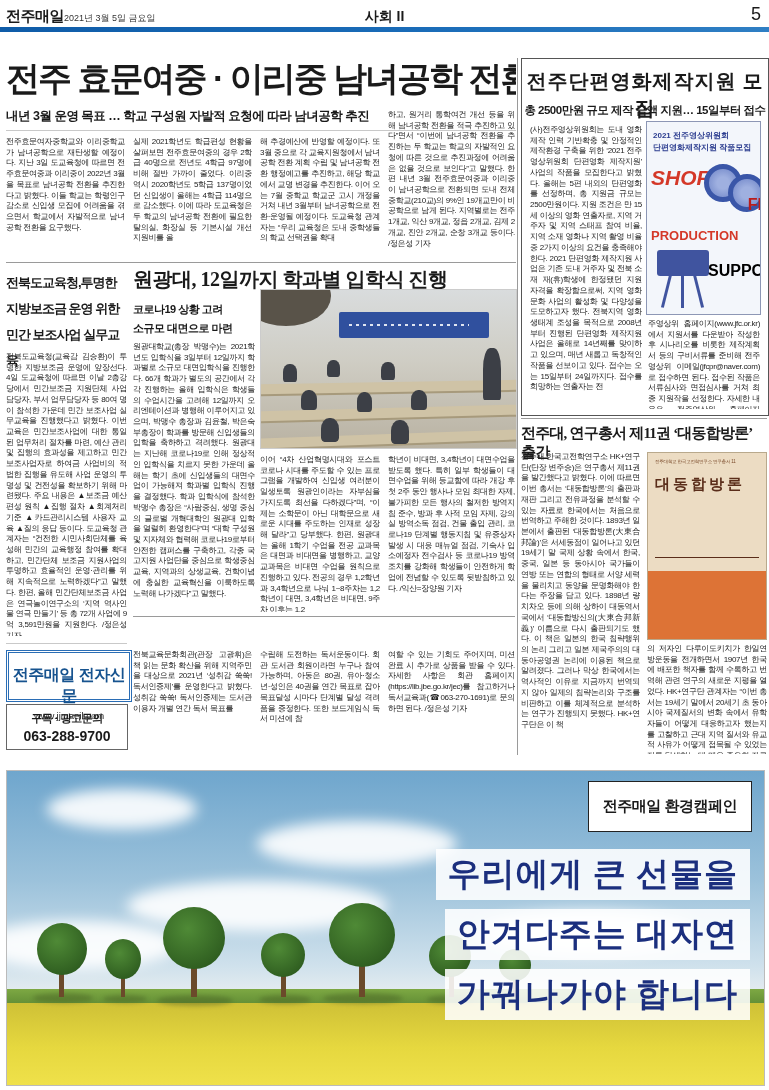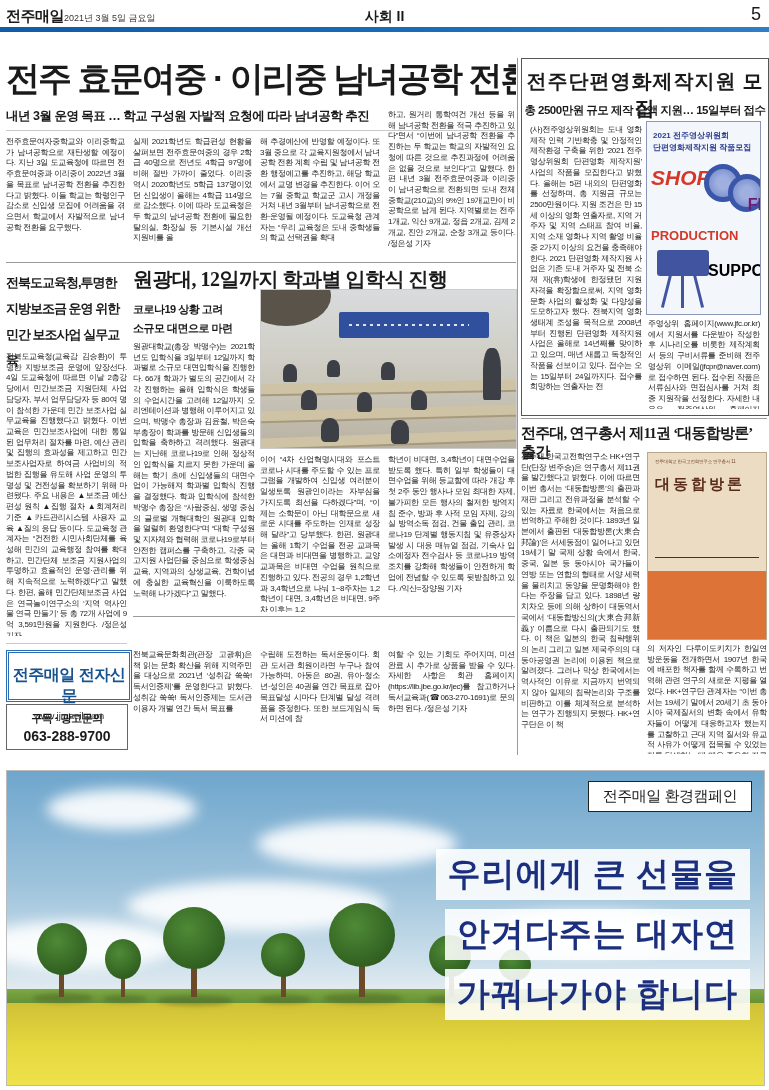--- a/index.html
+++ b/index.html
@@ -22,21 +22,21 @@
   .lead-headline{left:6px;top:56px;width:510px;font-size:34px;font-weight:900;letter-spacing:-2px;white-space:nowrap;overflow:hidden;}
   .lead-subhead{left:6px;top:108px;width:510px;font-size:12.5px;font-weight:bold;letter-spacing:-0.5px;}
   
   .film-box{left:521px;top:58px;width:246px;height:356px;border:1px solid #555;}
   .film-title{left:0;right:0;top:9px;text-align:center;font-size:20px;font-weight:bold;letter-spacing:1px;}
   .film-subhead{left:0;right:0;top:44px;text-align:center;font-size:11.5px;font-weight:bold;letter-spacing:-0.5px;}
   .poster{left:124px;top:62px;width:113px;height:192px;background:#f3f6fb;border:1px solid #8d97b5;overflow:hidden;}
   .poster .k1{left:6px;top:8px;font-size:8px;font-weight:bold;color:#2b3c8f;}
   .poster .k2{left:6px;top:20px;font-size:8px;font-weight:bold;color:#2b3c8f;}
   .poster .w-short{left:4px;top:44px;font-size:21px;font-weight:900;font-style:italic;color:#d43828;}
-  .poster .w-fi{right:-2px;top:74px;font-size:16px;font-weight:900;color:#701a75;}
+  .poster .w-fi{right:-2px;top:74px;font-size:16px;font-weight:900;color:#b91c1c;}
   .poster .w-prod{left:4px;top:106px;font-size:13px;font-weight:900;color:#d43828;}
   .poster .w-supp{right:-4px;top:140px;font-size:16px;font-weight:700;color:#000000;}
   .reel{width:28px;height:28px;border:5px solid #3a56a8;border-radius:50%;background:radial-gradient(circle,#9fb0e0 30%,#6c82c6);}
   .cam-body{left:10px;top:128px;width:52px;height:26px;background:#40549f;border-radius:3px;}
   .cam-leg{width:3px;height:34px;background:#40549f;}
   
   .book{left:647px;top:452px;width:118px;height:186px;background:#ecdcc3;border:1px solid #b9a98c;overflow:hidden;}
   .book-header{left:7px;top:6px;font-size:4.5px;color:#7a4a2a;letter-spacing:-0.2px;}
   .book-title{left:7px;top:22px;font-size:15px;font-weight:bold;color:#5a2d1a;letter-spacing:3px;}
   .book-line{left:7px;right:7px;top:104px;height:1px;background:#5a2d1a;}
@@ -63,21 +63,21 @@
   .rd-title{left:133px;top:620px;width:382px;font-size:16px;font-weight:bold;letter-spacing:-0.5px;}
   
   .ad{left:6px;top:770px;width:757px;height:314px;border:1px solid #bbb;overflow:hidden;
       background:linear-gradient(180deg,#6fa6cd 0%,#9cc2db 35%,#cfe1ec 62%,#e8eef0 72%);}
   .cloud{background:rgba(255,255,255,0.9);border-radius:50%;filter:blur(7px);}
   .grass{left:0;right:0;top:218px;height:18px;background:linear-gradient(180deg,#7da843,#5e8a33);}
   .field{left:0;right:0;top:232px;height:82px;background:linear-gradient(180deg,#cfc136,#e6d83f 55%,#efe14a);}
   .tree-trunk{background:#6b4a2a;}
   .tree-crown{background:radial-gradient(circle at 40% 35%,#4f8a36,#2f5e20 75%);border-radius:50%;}
   .tree-shadow{background:rgba(60,80,30,0.35);border-radius:50%;filter:blur(2px);}
-  .ad-label{right:12px;top:10px;background:#ffffff;border:1px solid #222;padding:5px 14px;font-size:15px;font-weight:normal;letter-spacing:-0.5px;}
+  .ad-label{right:12px;top:10px;background:#ffffff;border:1px solid #222;padding:15px 14px;font-size:15px;font-weight:bold;letter-spacing:-0.5px;}
   .ad-text{right:14px;top:78px;display:flex;flex-direction:column;align-items:flex-end;}
   .ad-line{display:inline-block;background:rgba(255,255,255,0.88);color:#1b2f7e;font-family:"Liberation Serif","DejaVu Serif",serif;
            font-size:33px;font-weight:bold;letter-spacing:1px;padding:3px 12px;margin-bottom:9px;}
 </style>
 </head>
 <body>
 
 <div class="sheet">
 
   <div class="abs mast-paper">전주매일</div>

